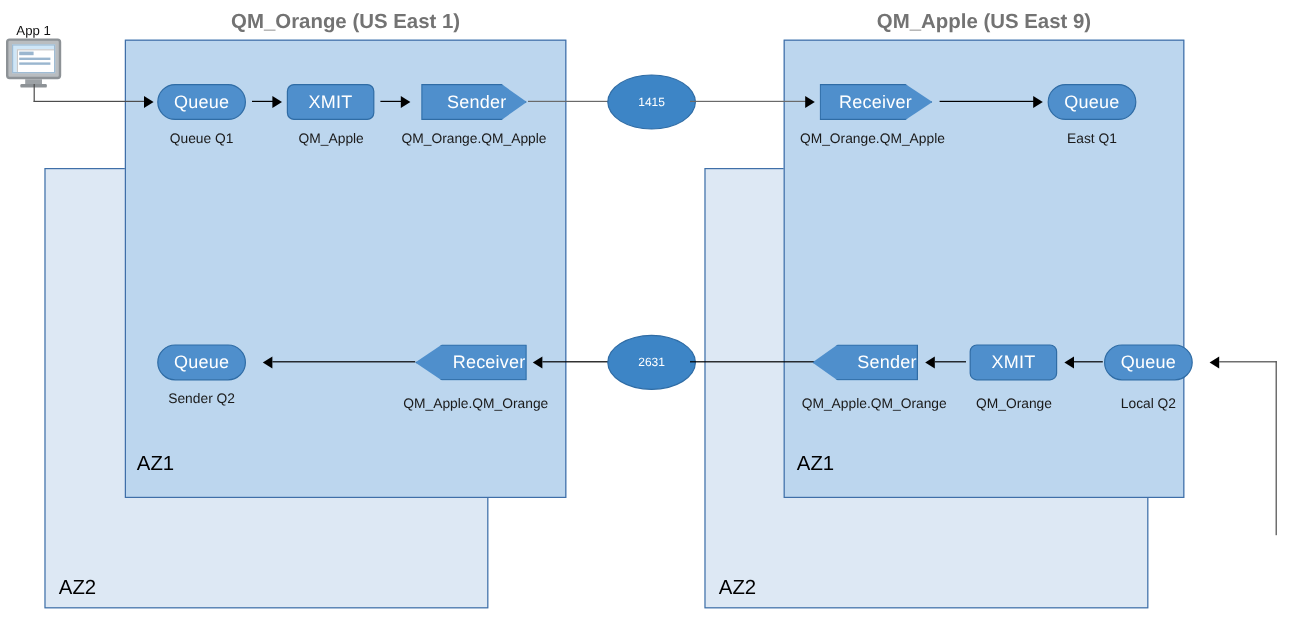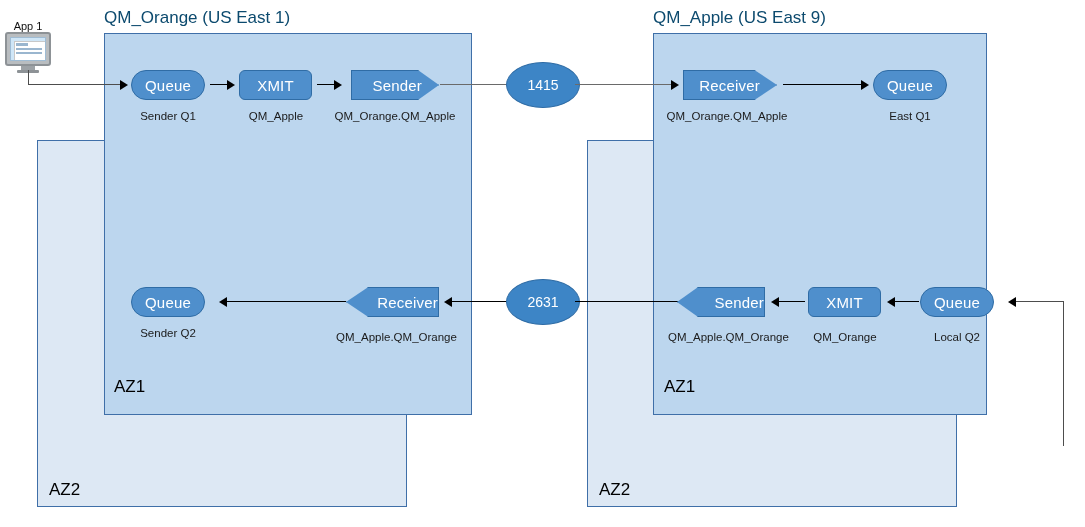--- a/index.html
+++ b/index.html
@@ -35,24 +35,24 @@
     font-size: 17px;
     color: #000000;
     font-family: "Liberation Sans", sans-serif;
     white-space: nowrap;
   }
 
   
   .region-title {
     position: absolute;
     font-size: 17px;
-    font-weight: normal;
-    color: #0c4a6e;
+    font-weight: bold;
+    color: #737373;
     white-space: nowrap;
-    text-align: left;
+    text-align: center;
   }
 
   
   .node {
     position: absolute;
     box-sizing: border-box;
     display: flex;
     align-items: center;
     justify-content: center;
     color: #ffffff;
@@ -96,21 +96,21 @@
   
   .port {
     position: absolute;
     background: #3d85c6;
     border: 1px solid #2f6ca5;
     border-radius: 50%;
     display: flex;
     align-items: center;
     justify-content: center;
     color: #ffffff;
-    font-size: 14px;
+    font-size: 10px;
     font-family: "Liberation Sans", sans-serif;
   }
 
   
   .conn {
     position: absolute;
     background: #000000;
   }
   .conn.h { height: 1.4px; }
   .conn.v { width: 1.4px; }
@@ -225,21 +225,21 @@
     <div class="base"></div>
   </div>
 
   <div class="conn v" style="left:28px; top:70px; height:15px; background:#4d4d4d;"></div>
   <div class="conn h" style="left:28px; top:84px; width:95px; background:#4d4d4d;"></div>
   <div class="arrowhead right" style="left:120px; top:80px;"></div>
 
   <div class="node node-queue" style="left:131px; top:70px; width:74px; height:30px;">
     <span>Queue</span>
   </div>
-  <div class="node-caption" style="left:118px; top:110px; width:100px;">Sender Q1</div>
+  <div class="node-caption" style="left:118px; top:110px; width:100px;">Queue Q1</div>
 
   <div class="conn h" style="left:210px; top:84px; width:19px;"></div>
   <div class="arrowhead right" style="left:227px; top:80px;"></div>
 
   <div class="node node-xmit" style="left:239px; top:70px; width:73px; height:30px;">
     <span>XMIT</span>
   </div>
   <div class="node-caption" style="left:226px; top:110px; width:100px;">QM_Apple</div>
 
   <div class="conn h" style="left:317px; top:84px; width:19px;"></div>

